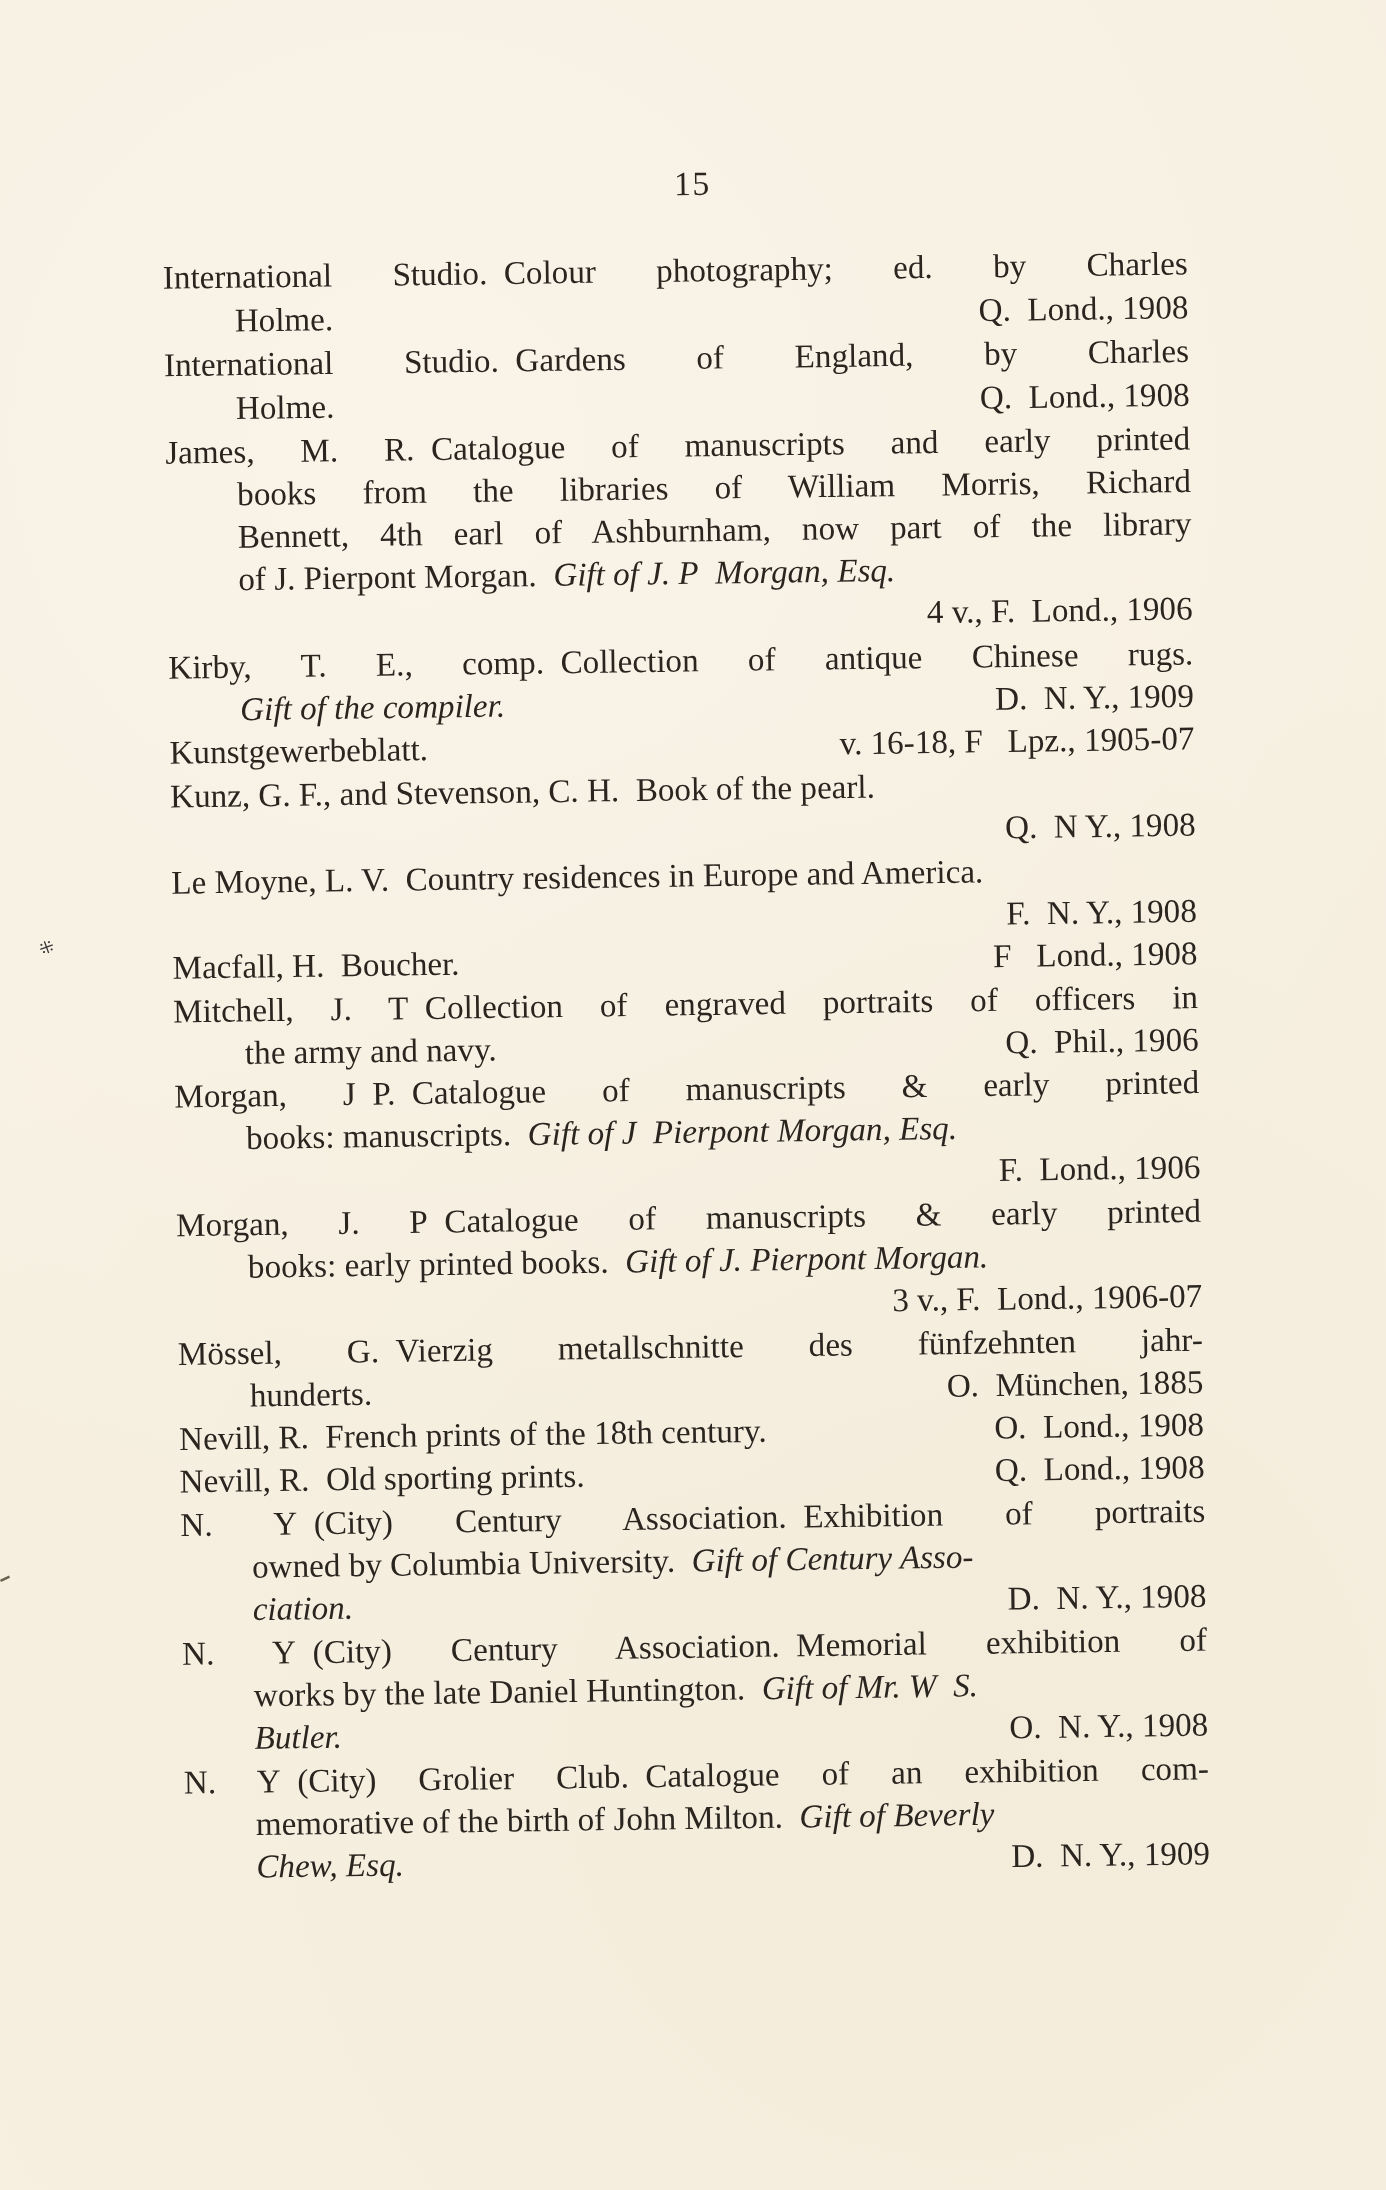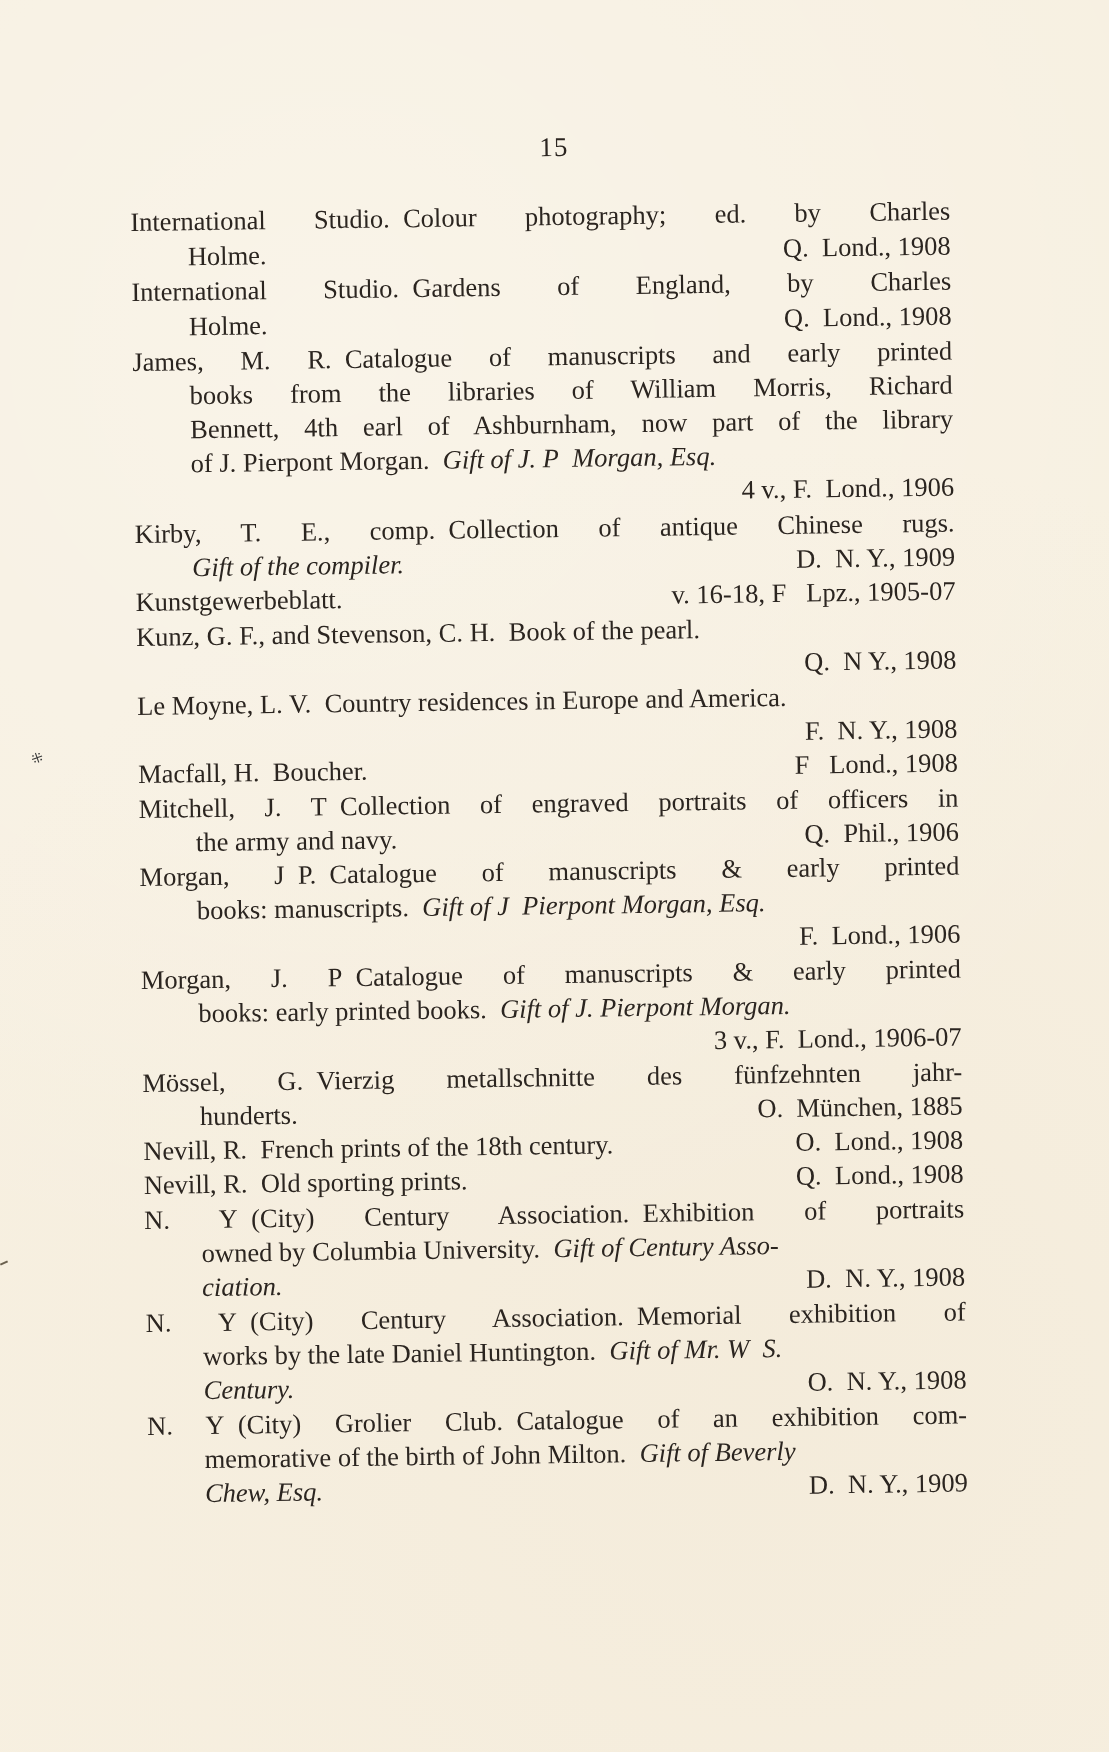--- a/index.html
+++ b/index.html
@@ -182,21 +182,21 @@
         </div>
       </div>
       <div>
         <div class="line just" style="top: 1306px;">
           <span class="left"><span>N. Y (City) Century Association. Memorial exhibition of</span></span>
         </div>
         <div class="line indent" style="top: 1340px;">
           <span class="left"><span>works by the late Daniel Huntington. </span><span class="it">Gift of Mr. W S.</span></span>
         </div>
         <div class="line indent" style="top: 1374px;">
-          <span class="left"><span class="it">Century.</span></span>
+          <span class="left"><span class="it">Butler.</span></span>
           <span class="right">O. N. Y., 1908</span>
         </div>
       </div>
       <div>
         <div class="line just" style="top: 1409px;">
           <span class="left"><span>N. Y (City) Grolier Club. Catalogue of an exhibition com-</span></span>
         </div>
         <div class="line indent" style="top: 1443px;">
           <span class="left"><span>memorative of the birth of John Milton. </span><span class="it">Gift of Beverly</span></span>
         </div>

